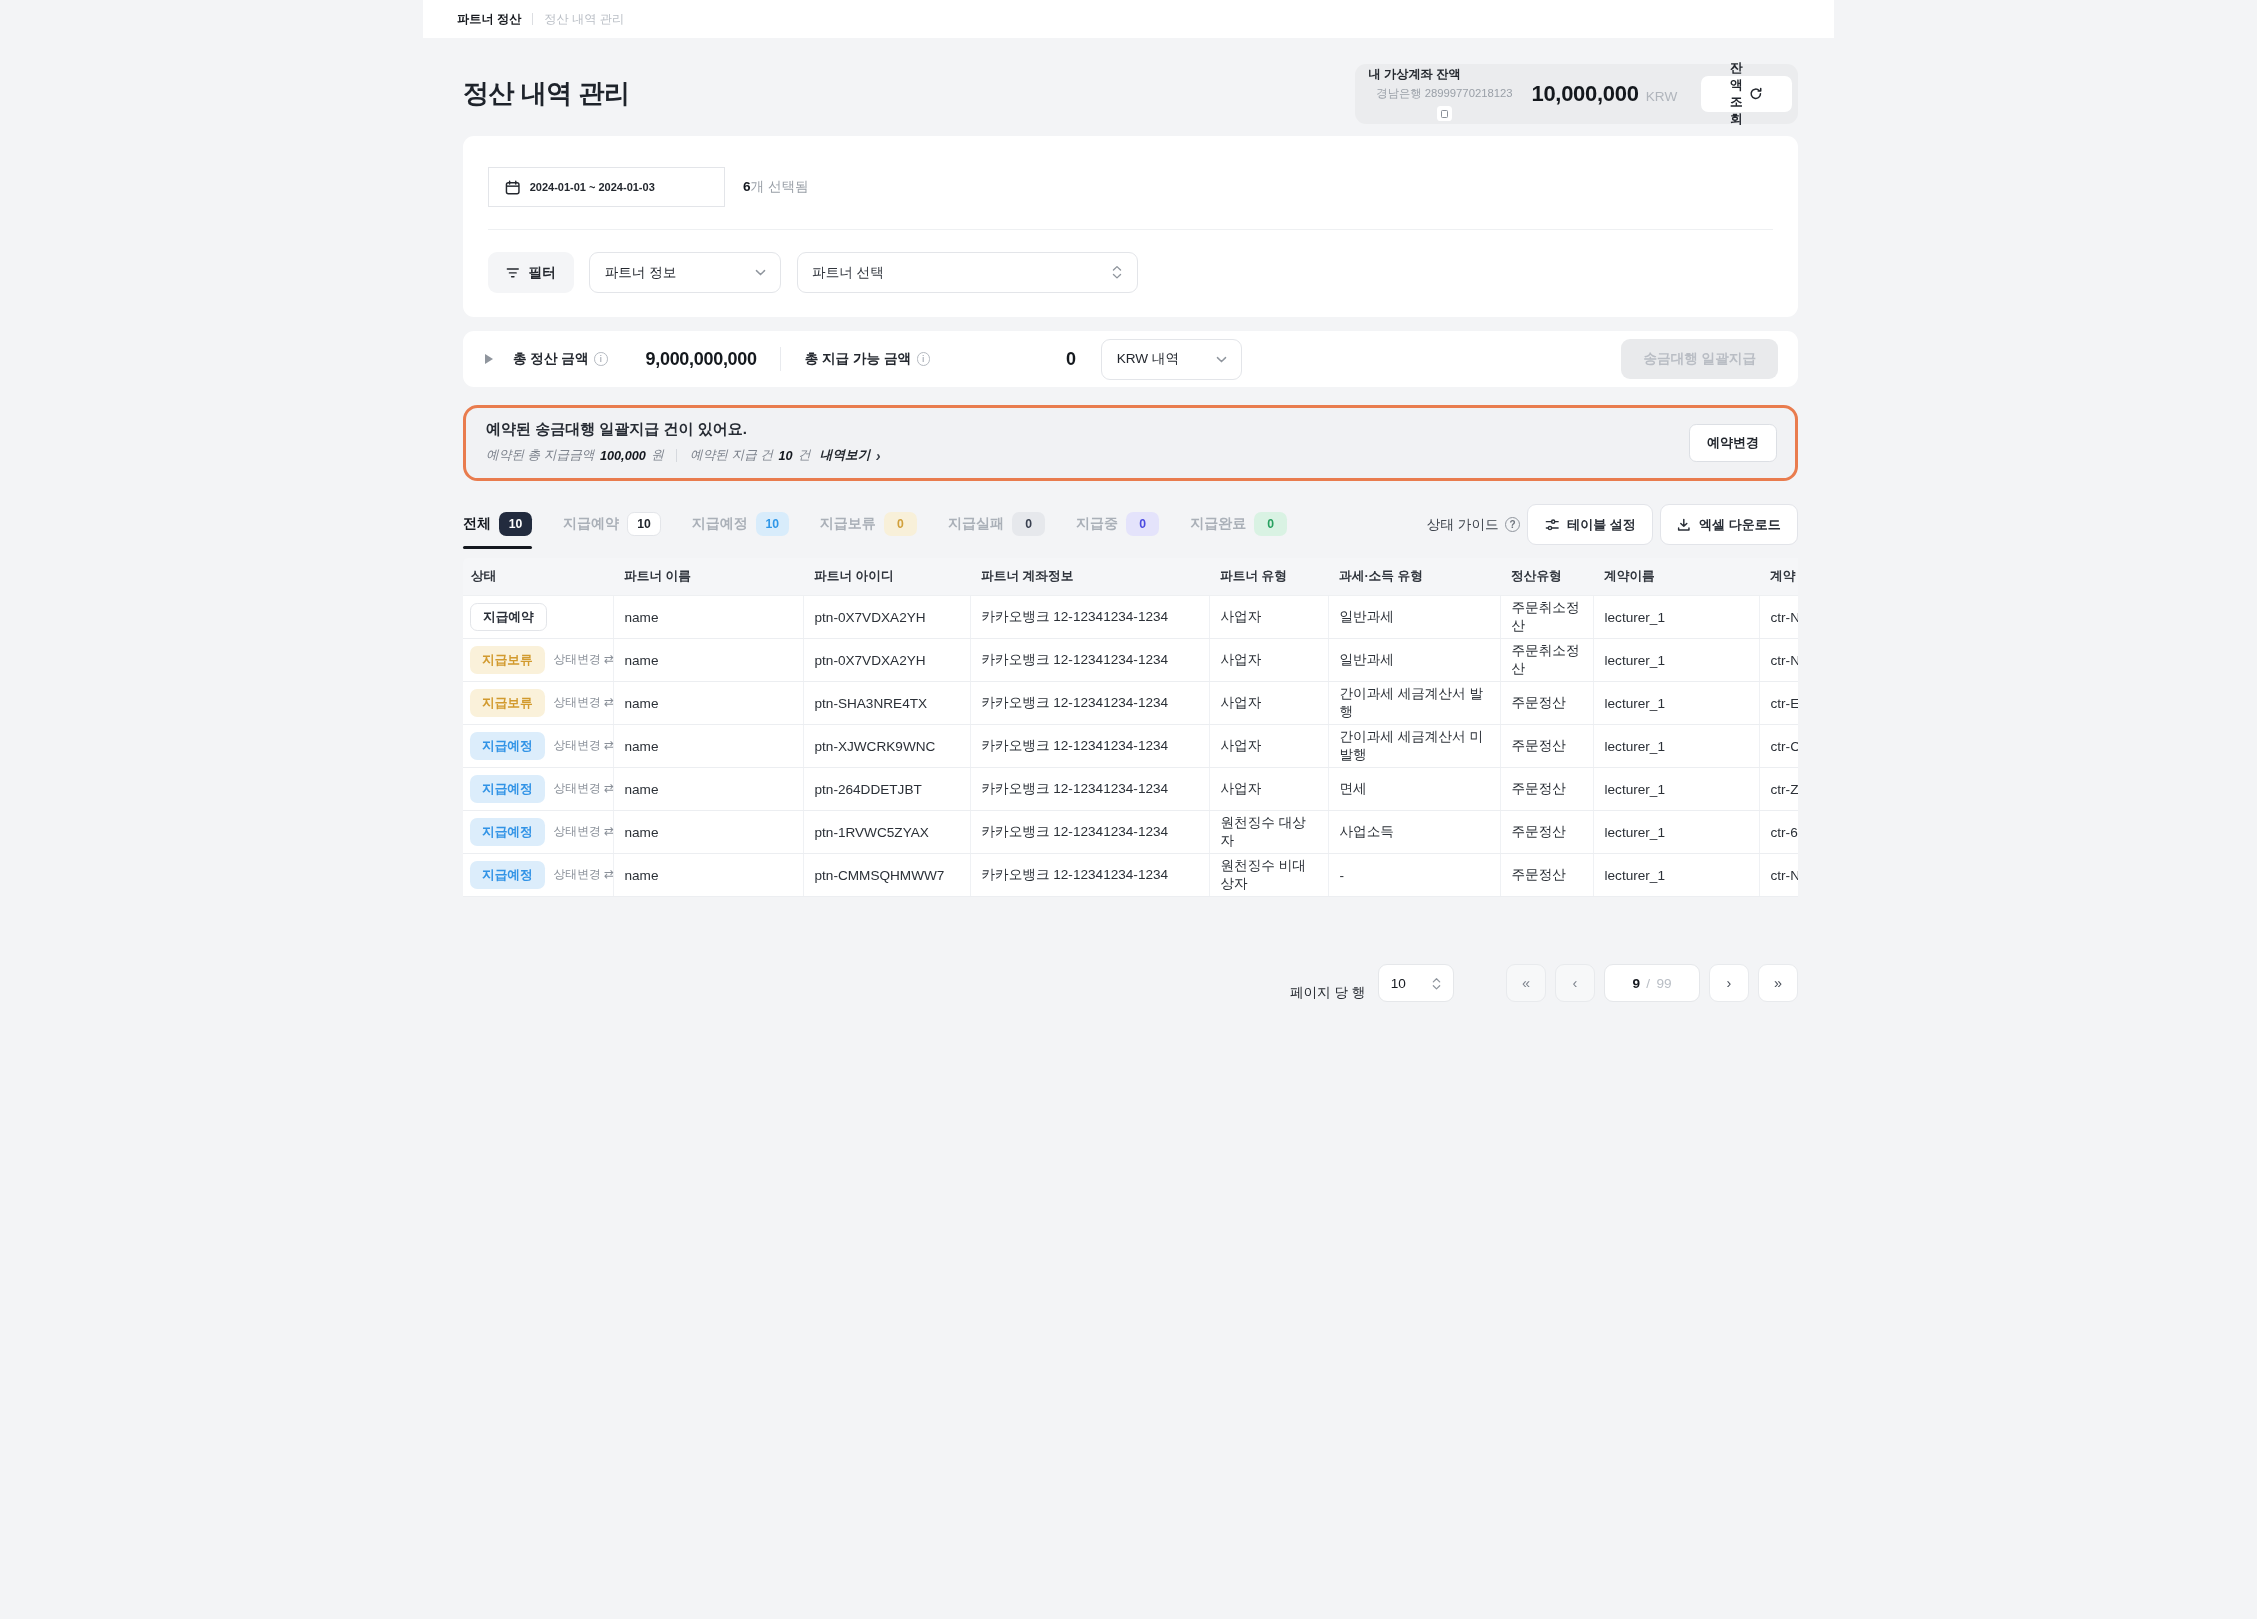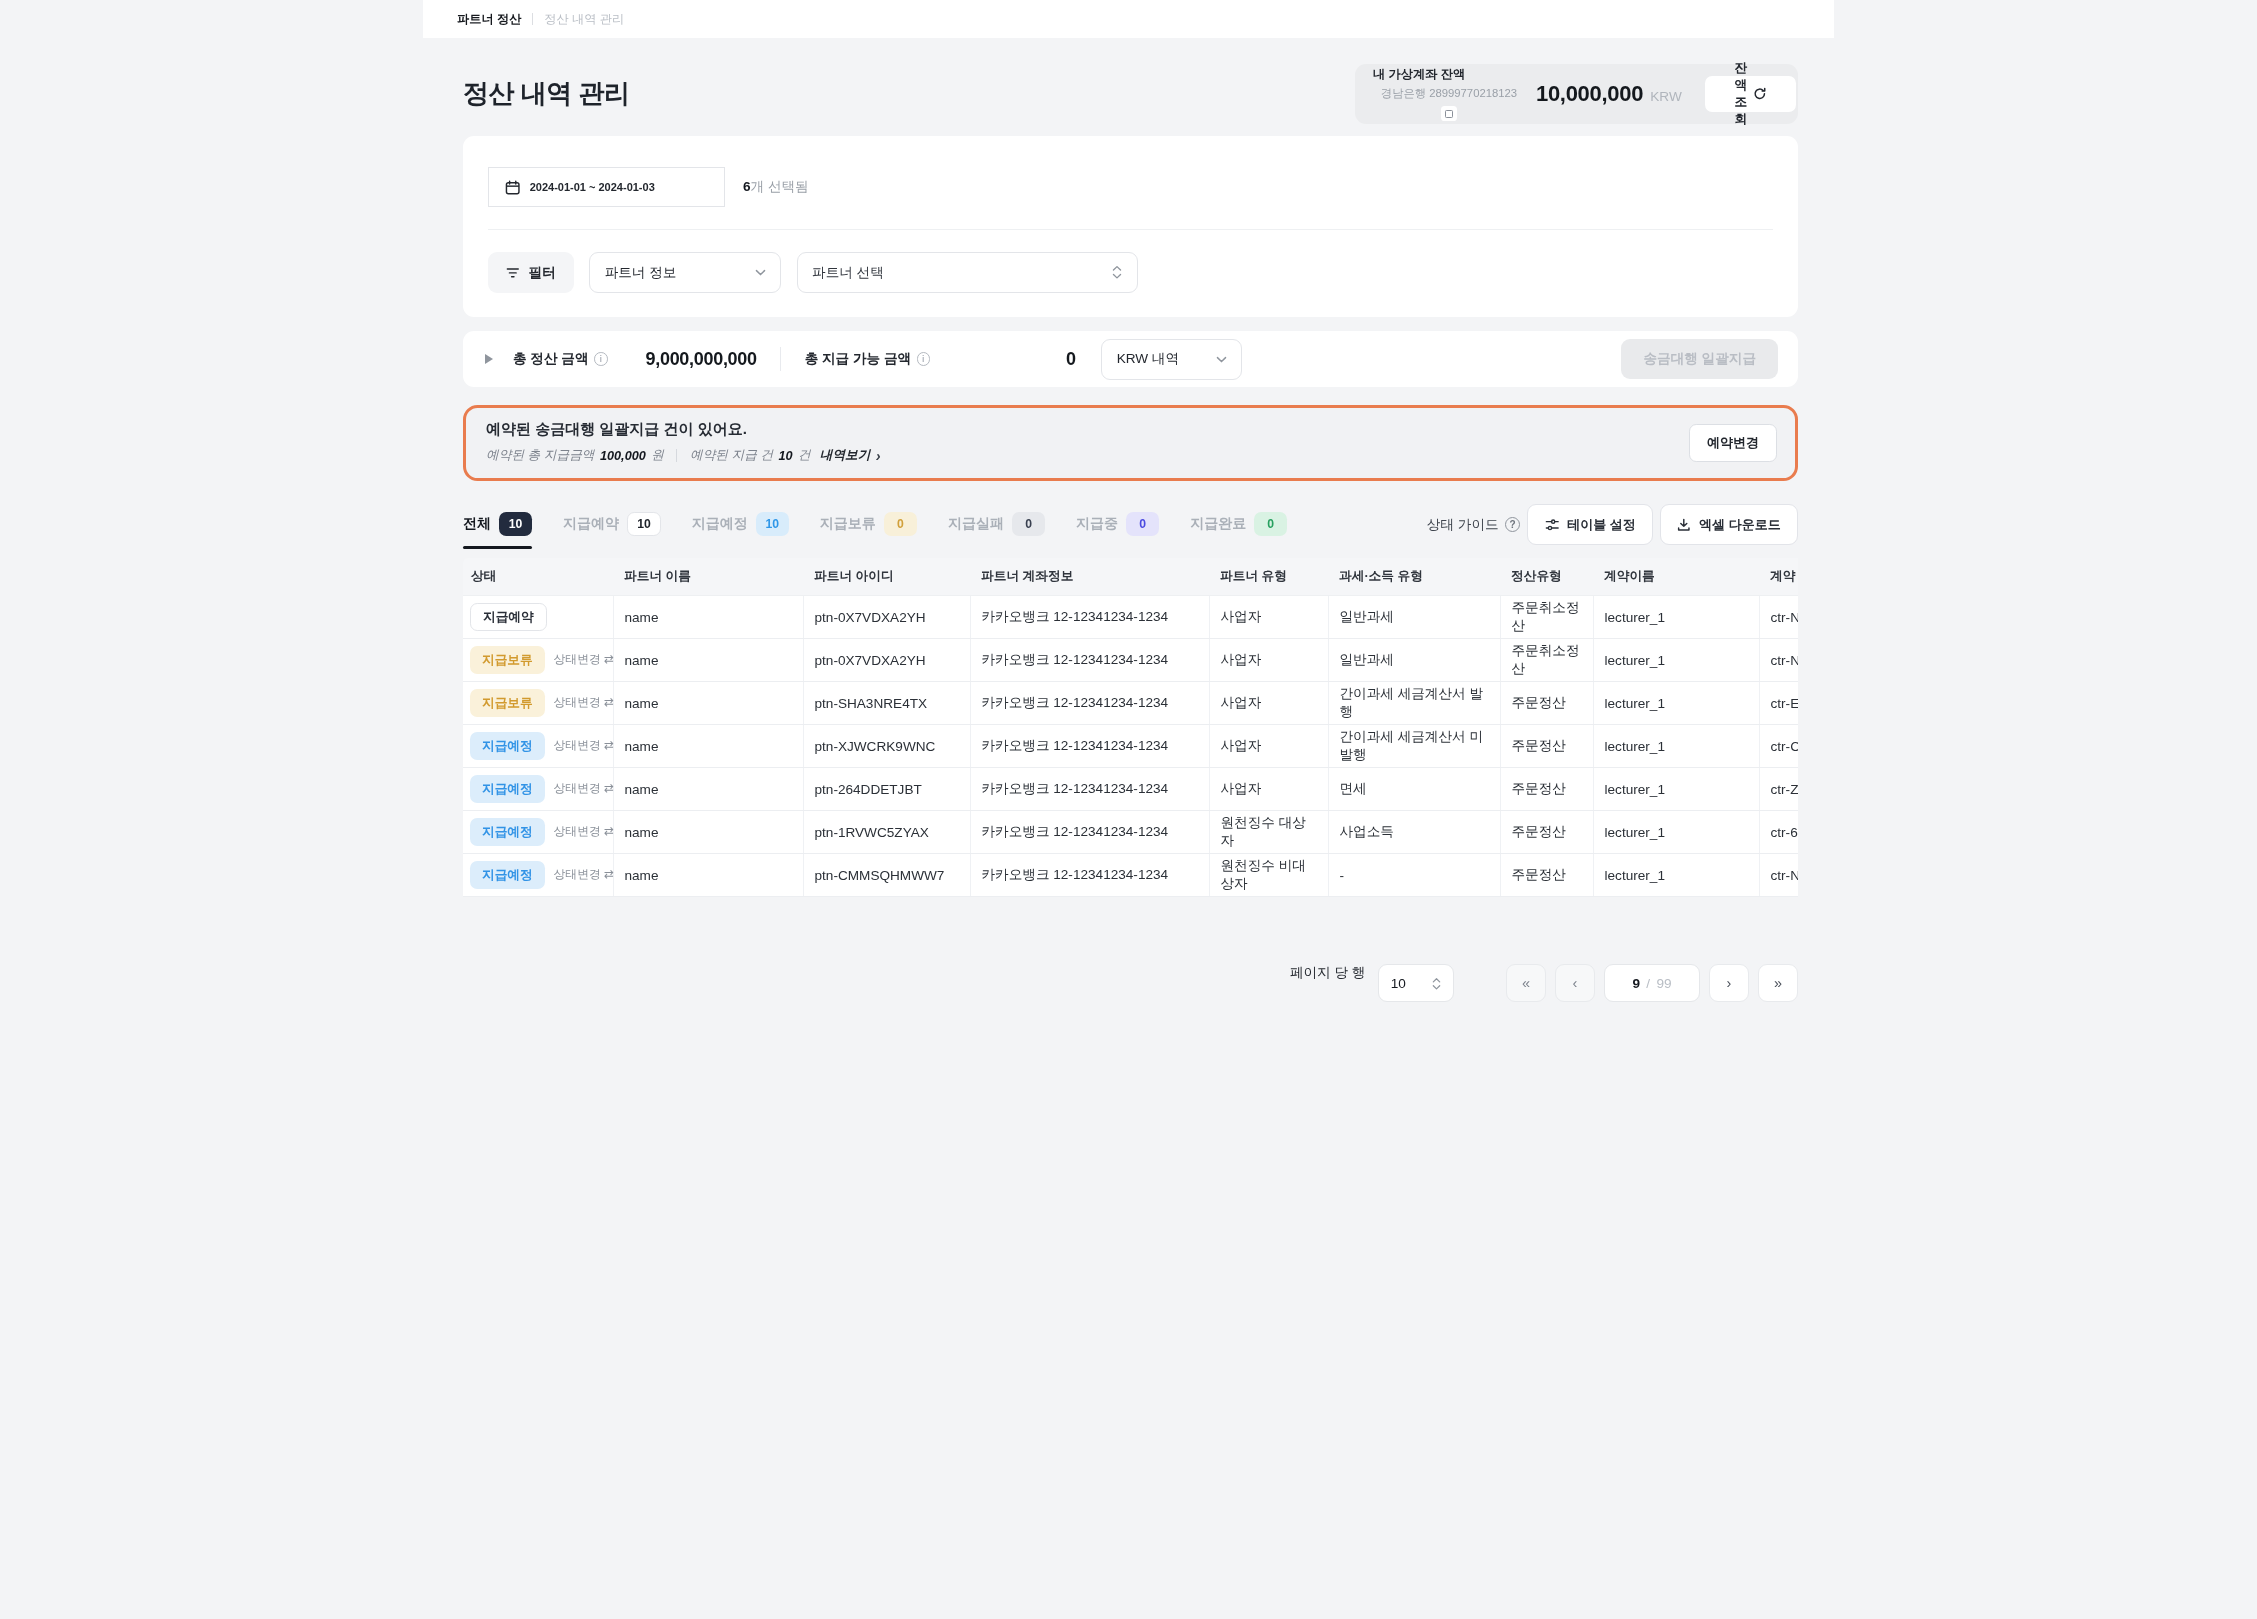--- a/index.html
+++ b/index.html
@@ -11,21 +11,21 @@
   .crumb-current { font-size:12.2px; font-weight:700; color:#16191e; }
   .crumb-sep { width:0.9px; height:12.7px; background:#dcdee2; margin:0 11px; }
   .crumb-page { font-size:12.2px; color:#b9bec5; }
 
   
   .content { padding:22px 36px 0 40px; }
 
   .header-row { display:flex; align-items:flex-start; justify-content:space-between; margin-top:3.6px; }
   .page-title { font-size:26px; font-weight:700; letter-spacing:-0.5px; margin-top:12.7px; }
 
-  .balance-card { width:443px; height:60px; background:#ebecee; border-radius:11px; display:flex; align-items:center; padding:0 11px 0 18px; gap:11px; }
+  .balance-card { width:443px; height:60px; background:#ebecee; border-radius:11px; display:flex; align-items:center; padding:0 11px 0 18px; gap:11px;justify-content:center; }
   .balance-meta { display:flex; flex-direction:column; gap:3.6px; min-width:152px; }
   .balance-label { font-size:12.2px; font-weight:700; color:#23272e; }
   .balance-sub { display:flex; align-items:center; gap:4.5px; font-size:11.3px; color:#9aa0a8;flex-direction:column; }
   .copy-chip { width:15.4px; height:15.4px; background:#fff; border-radius:3.6px; display:inline-flex; align-items:center; justify-content:center; cursor:pointer; }
   .copy-glyph { width:7.2px; height:8.1px; border:1.1px solid #8a9099; border-radius:1.4px; position:relative; }
   .copy-glyph:before { content:""; position:absolute; left:1.8px; top:-2.7px; width:7.2px; height:8.1px; border:1.1px solid #8a9099; border-radius:1.4px; border-left:none; border-bottom:none; opacity:.0; }
   .balance-amount-wrap { flex:1; display:flex; align-items:baseline; justify-content:flex-end; gap:7.2px; padding-right:12.7px; }
   .balance-amount { font-size:22px; font-weight:700; color:#14181d; letter-spacing:-0.3px; }
   .balance-ccy { font-size:13.6px; color:#b0b5bc; }
   .balance-btn { height:36px; background:#fff; border:none; border-radius:7.2px; padding:0 29px; font-size:12.7px; font-weight:700; color:#23272e; display:inline-flex; align-items:center; gap:6.3px; cursor:pointer; font-family:inherit; }
@@ -101,21 +101,21 @@
   tbody td:first-child { padding-left:7.2px; }
   .status-cell { display:flex; align-items:center; gap:9px; }
   .badge { display:inline-flex; align-items:center; justify-content:center; height:28px; padding:0 11.8px; border-radius:7.2px; font-size:12.7px; font-weight:700; white-space:nowrap; }
   .bg-reserved { background:#fff; border:0.9px solid #e3e5e9; color:#2a2f38; }
   .bg-hold { background:#faf1da; color:#d29a2e; }
   .bg-scheduled { background:#dcedfb; color:#3193e6; }
   .chg-link { font-size:11.8px; color:#8a9099; cursor:pointer; white-space:nowrap; }
   .chg-link .swap { font-size:11.8px; }
 
   
-  .pagination { display:flex; align-items:flex-start; justify-content:flex-end; gap:9px; margin:67px 0 27px; }
+  .pagination { display:flex; align-items:flex-end; justify-content:flex-end; gap:9px; margin:67px 0 27px; }
   .pg-label { font-size:13.6px; color:#23272e; margin-right:3.6px; }
   .pg-select { width:76px; height:38px; background:#fff; border:0.9px solid #e5e7ea; border-radius:9px; display:inline-flex; align-items:center; justify-content:space-between; padding:0 11.8px; font-size:13.6px; color:#14181f; cursor:pointer; margin-right:43px; }
   .pg-btn { width:40px; height:38px; background:#fff; border:0.9px solid #e8eaed; border-radius:9px; font-size:14.5px; color:#4a505a; display:inline-flex; align-items:center; justify-content:center; cursor:pointer; font-family:inherit; }
   .pg-btn.muted { background:#f7f8f9; color:#7c828c; }
   .pg-page { width:96px; height:38px; background:#fff; border:0.9px solid #e5e7ea; border-radius:9px; display:inline-flex; align-items:center; justify-content:center; gap:6.3px; font-size:13.6px; }
   .pg-cur { color:#14181f; font-weight:700; }
   .pg-sep, .pg-total { color:#b9bec5; }
 
   .icon-svg { flex:none; display:inline-flex; }
 </style>

